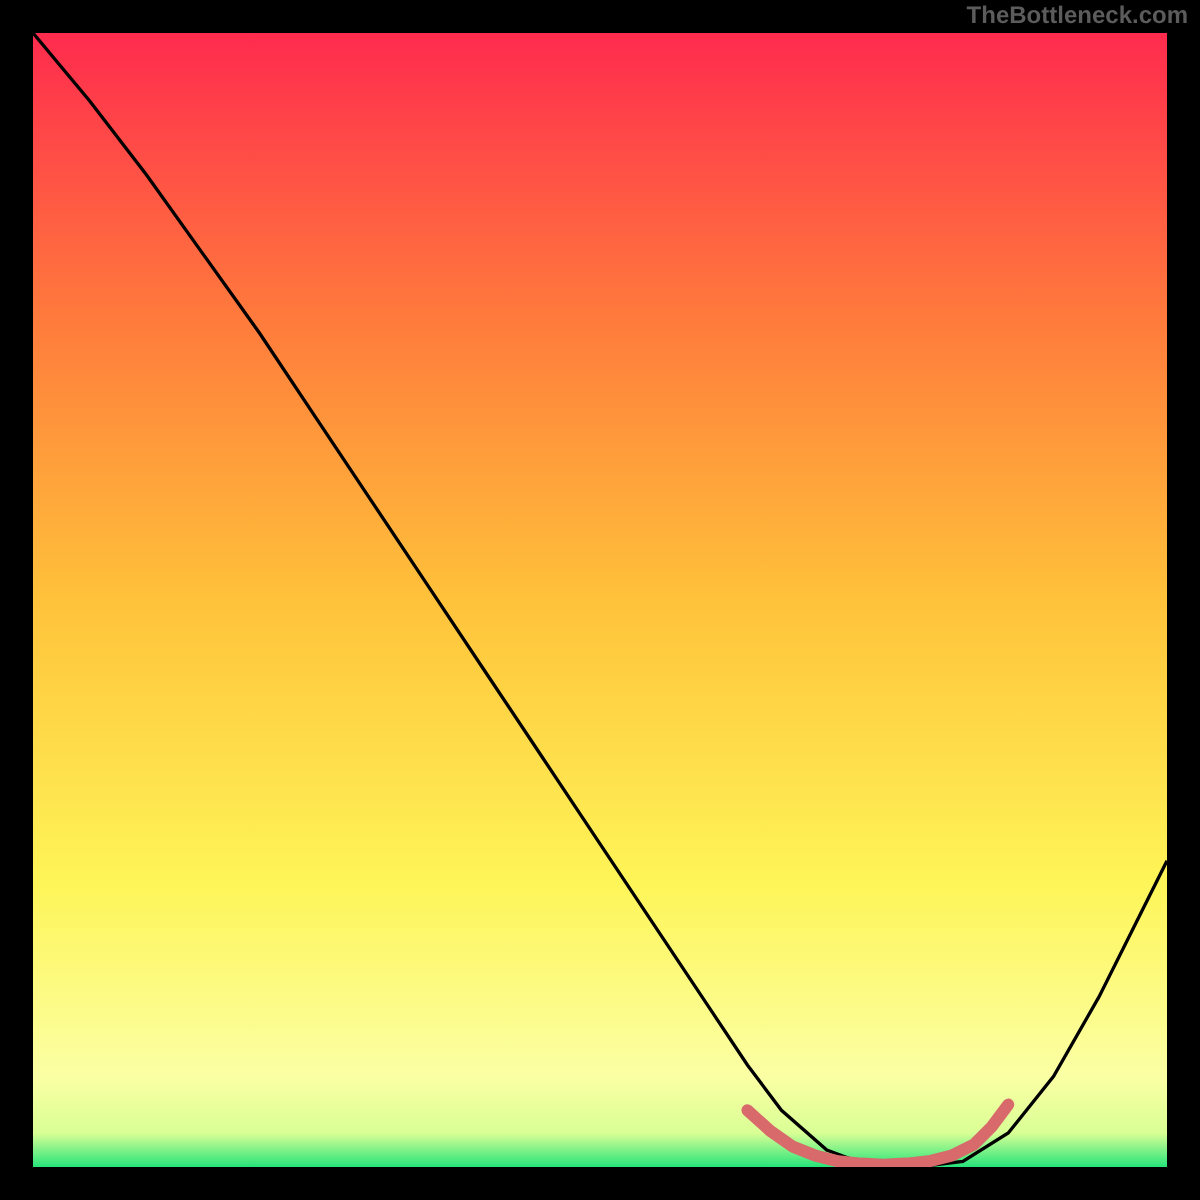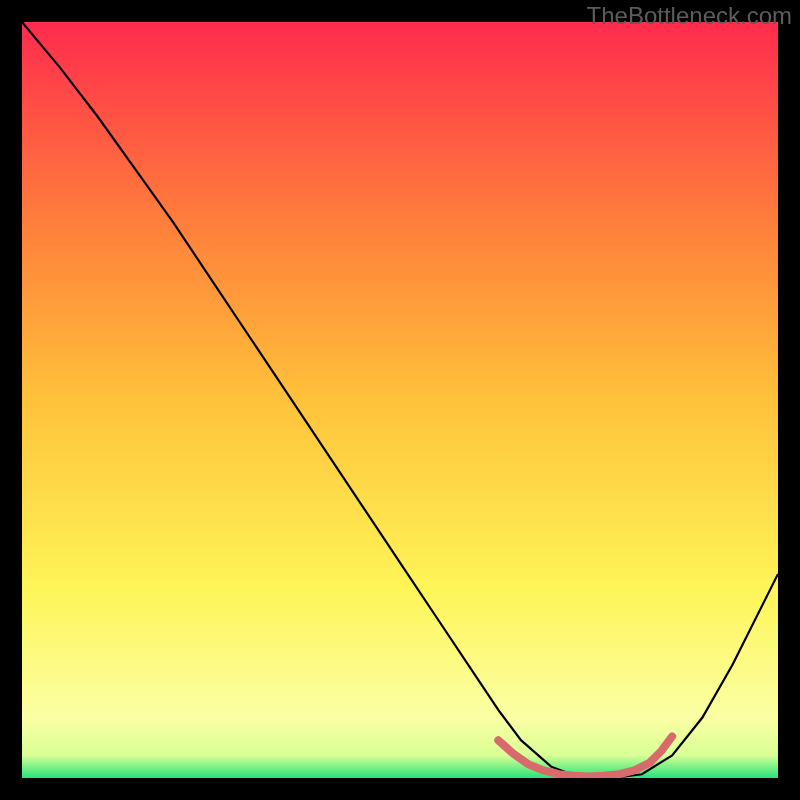--- a/index.html
+++ b/index.html
@@ -16,22 +16,22 @@
     left: 22px;
     top: 22px;
     width: 756px;
     height: 756px;
     background: #fff;
   }
   .watermark {
     position: absolute;
     top: 2px;
     right: 8px;
-    font-size: 24px;
-    font-weight: normal;
+    font-size: 16px;
+    font-weight: bold;
     color: #5c5c5c;
     font-family: Arial, sans-serif;
     z-index: 10;
   }
   svg {
     display: block;
   }
 </style>
 </head>
 <body>

